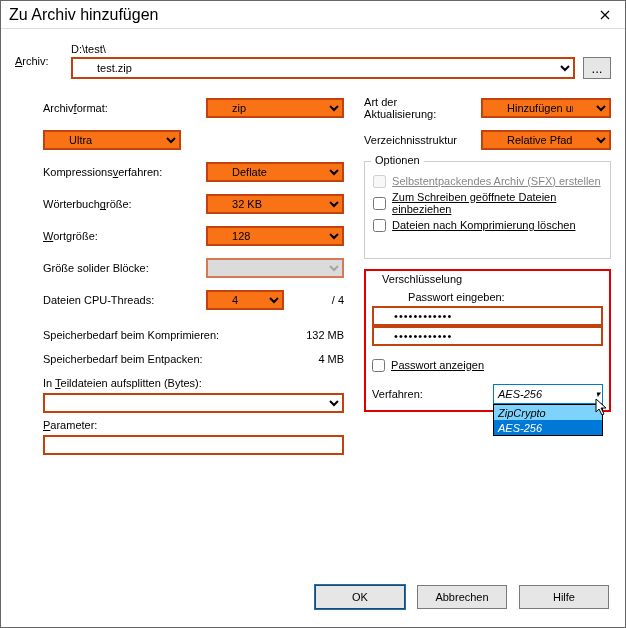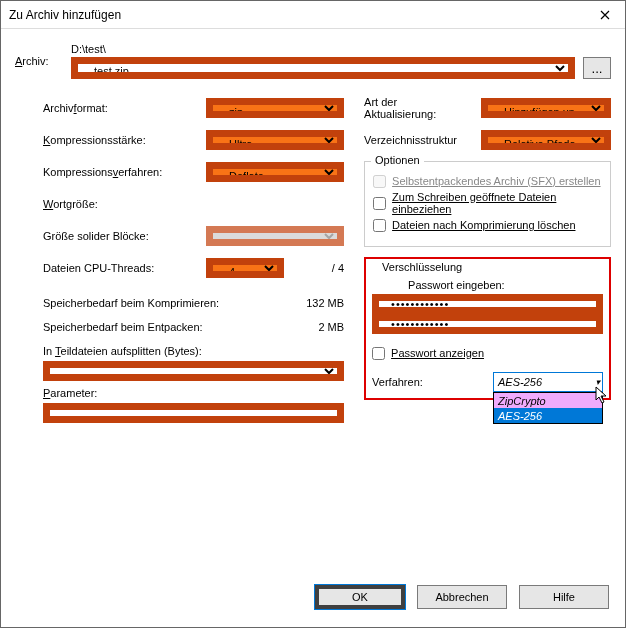--- a/index.html
+++ b/index.html
@@ -16,41 +16,41 @@
   }
   .titlebar {
     height: 28px;
     display: flex;
     align-items: center;
     justify-content: space-between;
     padding: 0 0 0 8px;
     border-bottom: 1px solid #ddd;
     background: #fff;
   }
-  .titlebar .title { font-size: 12px; }
+  .titlebar .title { font-size: 16px; }
   .titlebar .close {
     width: 40px; height: 28px;
     display: flex; align-items: center; justify-content: center;
     font-size: 14px;
   }
   .content { padding: 14px 14px 0 14px; position: absolute; top: 28px; left:0; right:0; bottom: 0;}
   .row { display: flex; align-items: center; }
   .lbl { white-space: nowrap; }
   .underline { text-decoration: underline; text-decoration-skip-ink: none; }
 
   
   .arch-row { margin-bottom: 6px; }
   .arch-left { width: 56px; }
   .path-small { font-size: 11px; margin-bottom: 2px; }
   .combo, select, input[type="text"], input[type="password"] {
     font-family: inherit; font-size: 11px;
-    border: 7px solid #c2410c;
+    border: 2px solid #c2410c;
     background: #fff;
     height: 20px;
-    padding: 0 12px;
+    padding: 0 20px;
   }
   select { background: #f97316; }
   .wide-combo { flex: 1; height: 22px; background:#fff;}
   .browse-btn {
     width: 28px; height: 22px; margin-left: 8px;
     border: 1px solid #7a7a7a; background: #e6e6e6;
     display:flex;align-items:center;justify-content:center;
   }
 
   
@@ -66,21 +66,21 @@
   .thread-of { width:56px; text-align:right; }
 
   .info-row { display:flex; justify-content:space-between; height:18px; margin-bottom:6px;}
   .split-label { margin-top:6px; margin-bottom:4px;}
   .full-input { width: 100%; }
 
   
   .r-row { display:flex; align-items:center; justify-content:space-between; height:22px; margin-bottom:10px;gap:24px;}
   .r-row select { width: 130px; flex-shrink:0;}
   .group {
-    border: 1px solid #ccc; padding: 6px 8px 8px 8px; position: relative; margin-bottom: 10px;
+    border: 1px solid #ccc; padding: 6px 8px 20px 8px; position: relative; margin-bottom: 10px;
   }
   .group-title {
     position: absolute; top: -8px; left: 6px; background: #fff; padding: 0 4px; font-size:11px;
   }
   .chk { display:flex; align-items:center; gap:6px; margin: 4px 0; height:18px;text-decoration:underline;}
   .chk input { width:13px; height:13px; margin:0;}
   .chk.disabled { color: #888; }
 
   .redbox {
     border: 2px solid #d00;
@@ -94,41 +94,41 @@
   .verfahren-row { display:flex; align-items:center; justify-content:space-between; margin-top:10px; position:relative;}
   .verfahren-row .sel-wrap { position: relative; font-style: italic; }
   .verf-select {
     width: 110px; height:20px; border:1px solid #0078d7; background:#fff;
     display:flex; align-items:center; justify-content:space-between; padding:0 2px 0 4px;
     color:#000;
   }
   .verf-select .arrow { font-size:9px;}
   .dropdown {
     position:absolute; top:20px; left:0; width:110px;
-    border:1px solid #000; background:#f0abfc; z-index:20;
+    border:1px solid #000; background:#7dd3fc; z-index:20;
   }
   .dropdown .opt { padding:1px 4px; height:15px; display:flex; align-items:center;}
   .dropdown .opt.sel { background:#0078d7; color:#fff;}
   .cursor {
     position:absolute; right:-8px; top:14px; font-size:14px; z-index:30;
     pointer-events:none;
   }
 
   
   .buttons {
     position:absolute; bottom: 18px; right: 16px;
     display:flex; gap: 12px;
   }
   .btn {
     width: 90px; height: 24px;
     border:1px solid #7a7a7a; background:#e6e6e6;
     display:flex; align-items:center; justify-content:center;
     font-size:11px;
   }
-  .btn.primary { border:4px solid #404040; outline:1px solid #0078d7;margin-left:22px;}
+  .btn.primary { border:1px solid #404040; outline:1px solid #0078d7;margin-left:22px;}
 </style>
 </head>
 <body>
 
 <div class="titlebar">
   <span class="title">Zu Archiv hinzufügen</span>
   <div class="close">
     <svg width="10" height="10" viewBox="0 0 10 10">
         <path d="M1 1 L9 9 M9 1 L1 9" stroke="#000" stroke-width="1.2"></path>
       </svg>
@@ -153,50 +153,54 @@
   </div>
 
   <div class="cols">
 
     <div class="col-left">
       <div class="form-row">
         <span class="lbl">Archiv<span class="underline">f</span>ormat:</span>
         <select><option>zip</option></select>
       </div>
       <div class="form-row">
-        <span class="lbl"><span class="underline">K</span>ompressionsstärke:</span>
         <select><option>Ultra</option></select>
       </div>
       <div class="form-row">
         <span class="lbl">Kompressions<span class="underline">v</span>erfahren:</span>
         <select><option>Deflate</option></select>
       </div>
       <div class="form-row">
+        <span class="lbl">Wörterbuch<span class="underline">g</span>röße:</span>
+        <select><option>32 KB</option></select>
+      </div>
+      <div class="form-row">
         <span class="lbl"><span class="underline">W</span>ortgröße:</span>
+        <select><option>128</option></select>
       </div>
       <div class="form-row">
         <span class="lbl">Größe solider Blöcke:</span>
         <select disabled="" style="background:#ccc"><option></option></select>
       </div>
       <div class="form-row">
         <span class="lbl">Dateien CPU-Threads:</span>
         <div class="thread-wrap">
           <select><option>4</option></select>
           <span class="thread-of">/ 4</span>
         </div>
       </div>
 
       <div style="height:8px"></div>
       <div class="info-row">
         <span>Speicherbedarf beim Komprimieren:</span>
         <span>132 MB</span>
       </div>
       <div class="info-row">
         <span>Speicherbedarf beim Entpacken:</span>
-        <span>2 MB</span>
+        <span>4 MB</span>
       </div>
 
       <div class="split-label">In <span class="underline">T</span>eildateien aufsplitten (Bytes):</div>
       <select class="full-input" style="background:#fff"><option></option></select>
 
       <div class="split-label"><span class="underline">P</span>arameter:</div>
       <input type="text" class="full-input" value="" style="">
     </div>
 
     <div class="col-right">

